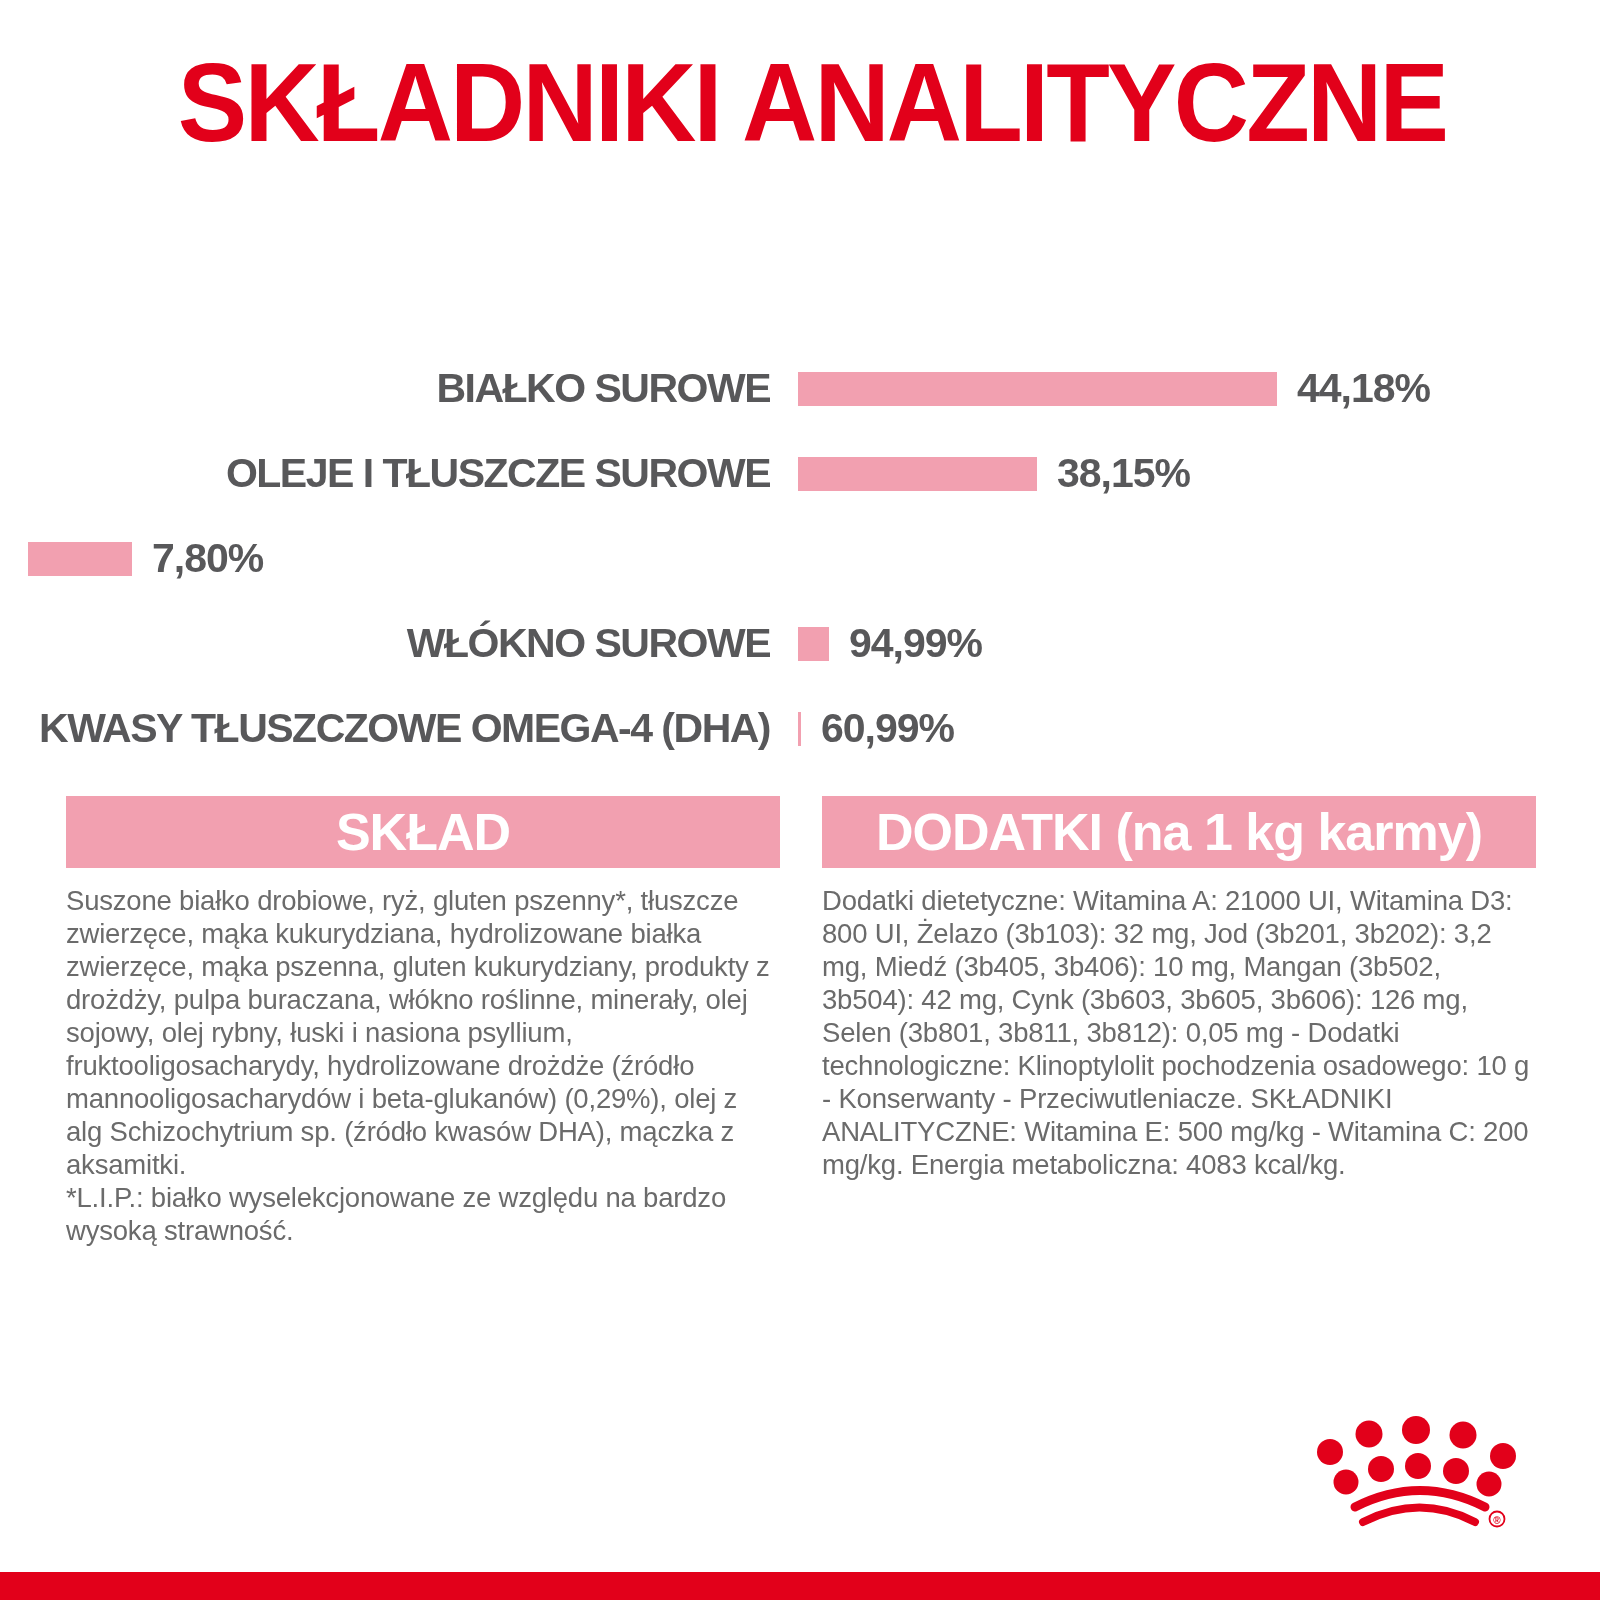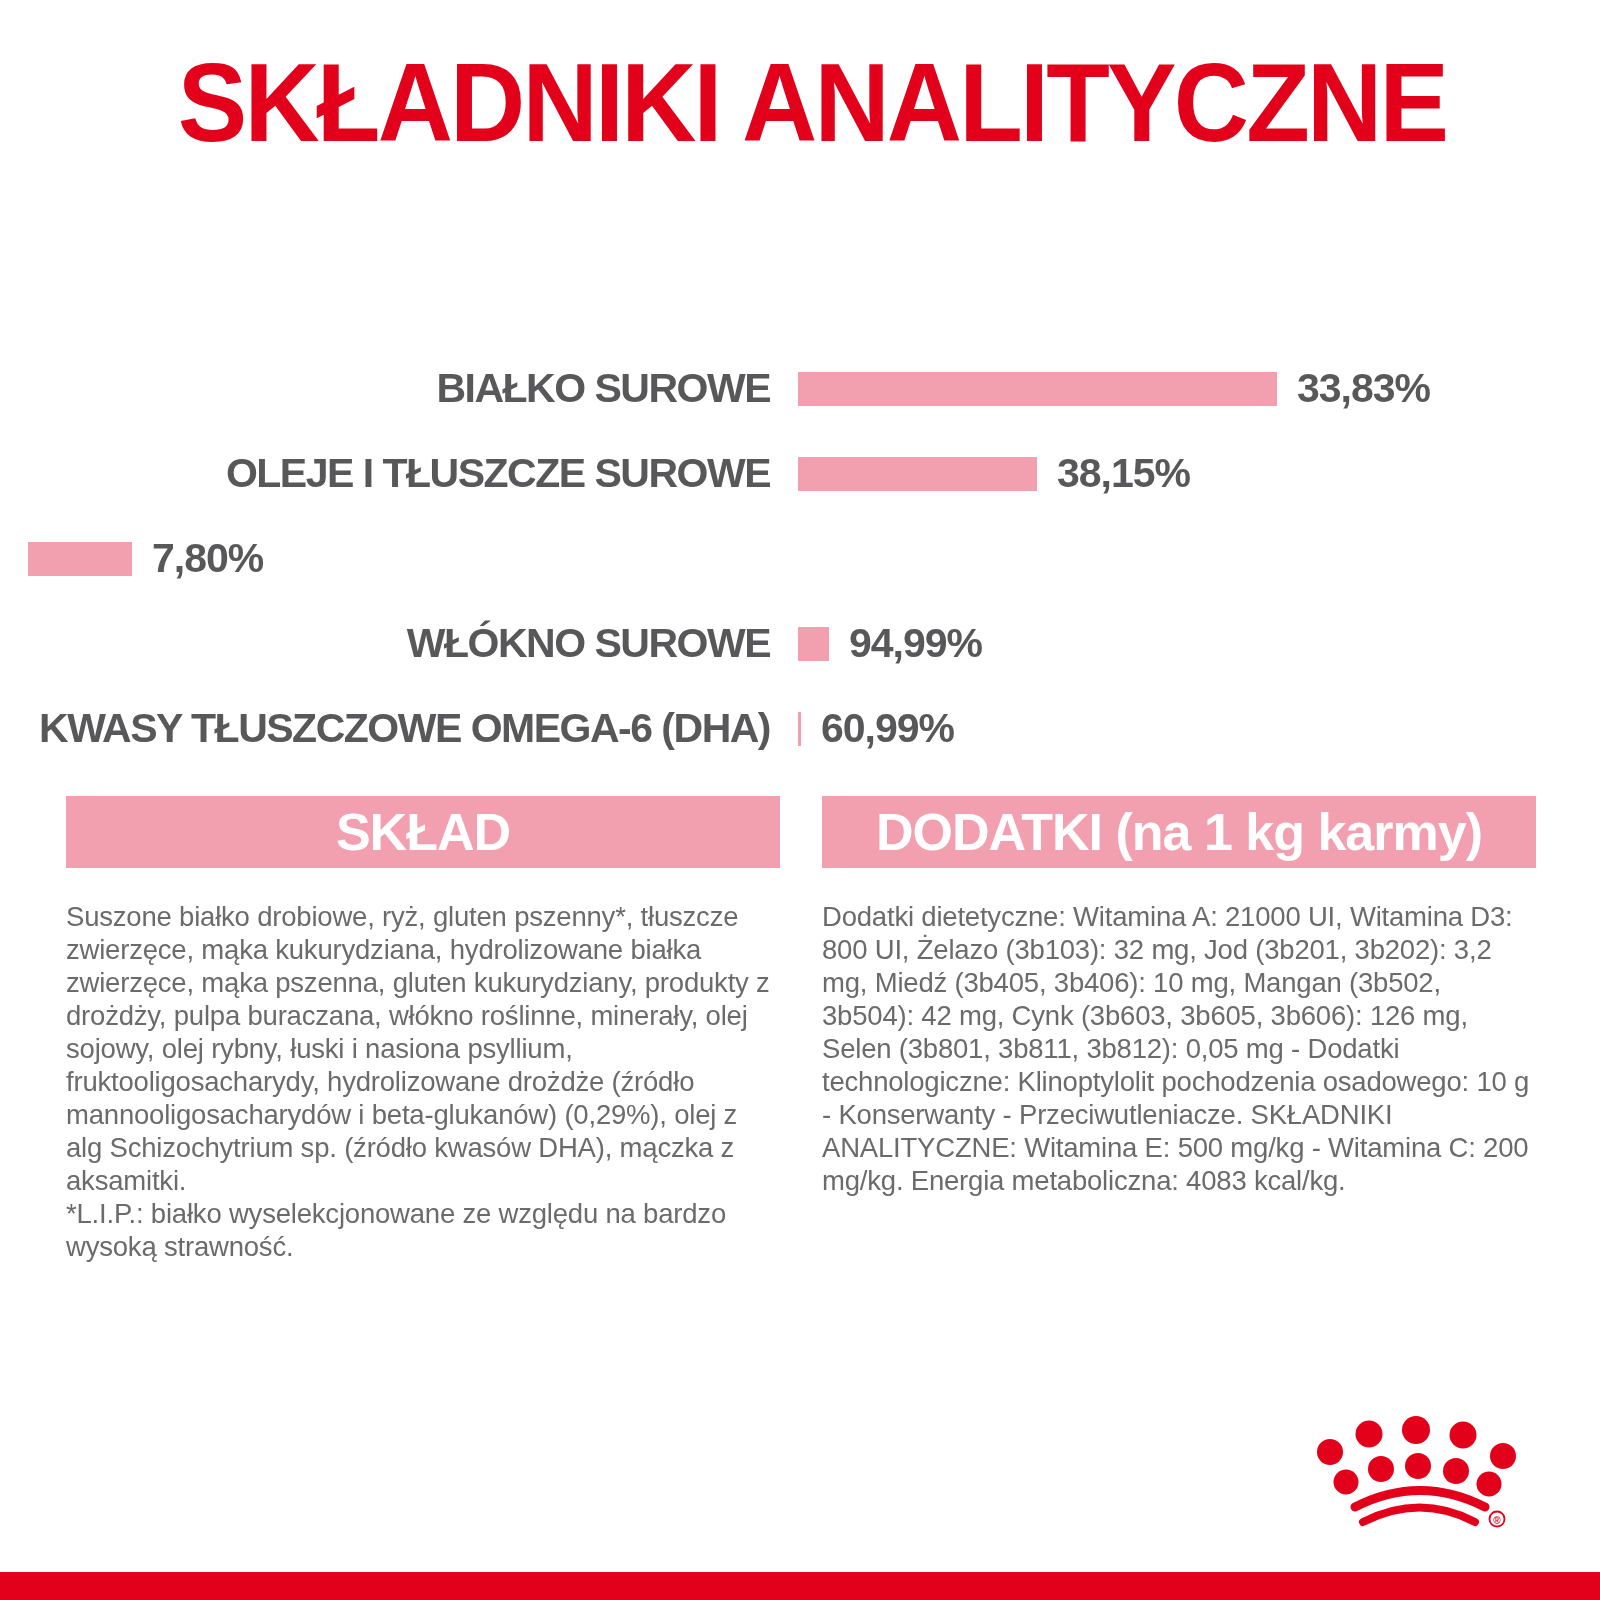--- a/index.html
+++ b/index.html
@@ -40,21 +40,21 @@
   .section-left{left:66px;}
   .section-right{left:822px;}
   .section-header{
     height:72px;line-height:72px;
     background:#F2A0B0;color:#ffffff;
     text-align:center;
     font-size:52px;font-weight:bold;
     letter-spacing:-1px;white-space:nowrap;
   }
   .section-body{
-    margin-top:32px;
+    margin-top:16px;
     font-size:27.5px;line-height:33px;
     color:#6B6B6B;letter-spacing:-0.2px;
     text-align:left;
   }
   .section-body p{margin:0;}
   
   .logo{position:absolute;left:1308px;top:1388px;width:240px;height:150px;}
   
   .bottom-strip{
     position:absolute;left:0;bottom:0;width:1600px;height:28px;
@@ -68,21 +68,21 @@
 
   <div class="title">
     <span class="title-inner">SKŁADNIKI ANALITYCZNE</span>
   </div>
 
   <div class="chart">
     <div class="chart-row">
       <div class="bar-label">BIAŁKO SUROWE</div>
       <div class="bar-track">
         <div class="bar-fill" style="width: 479px; background: rgb(242, 160, 176);"></div>
-        <div class="bar-value">33,83%</div>
+        <div class="bar-value">44,18%</div>
       </div>
     </div>
     <div class="chart-row">
       <div class="bar-label">OLEJE I TŁUSZCZE SUROWE</div>
       <div class="bar-track">
         <div class="bar-fill" style="width: 239px; background: rgb(242, 160, 176);"></div>
         <div class="bar-value">38,15%</div>
       </div>
     </div>
     <div class="chart-row">
@@ -92,21 +92,21 @@
       </div>
     </div>
     <div class="chart-row">
       <div class="bar-label">WŁÓKNO SUROWE</div>
       <div class="bar-track">
         <div class="bar-fill" style="width: 31px; background: rgb(242, 160, 176);"></div>
         <div class="bar-value">94,99%</div>
       </div>
     </div>
     <div class="chart-row">
-      <div class="bar-label">KWASY TŁUSZCZOWE OMEGA-6 (DHA)</div>
+      <div class="bar-label">KWASY TŁUSZCZOWE OMEGA-4 (DHA)</div>
       <div class="bar-track">
         <div class="bar-fill" style="width: 3px; background: rgb(242, 160, 176);"></div>
         <div class="bar-value">60,99%</div>
       </div>
     </div>
   </div>
 
   <div class="section section-left">
     <div class="section-header">SKŁAD</div>
     <div class="section-body">

